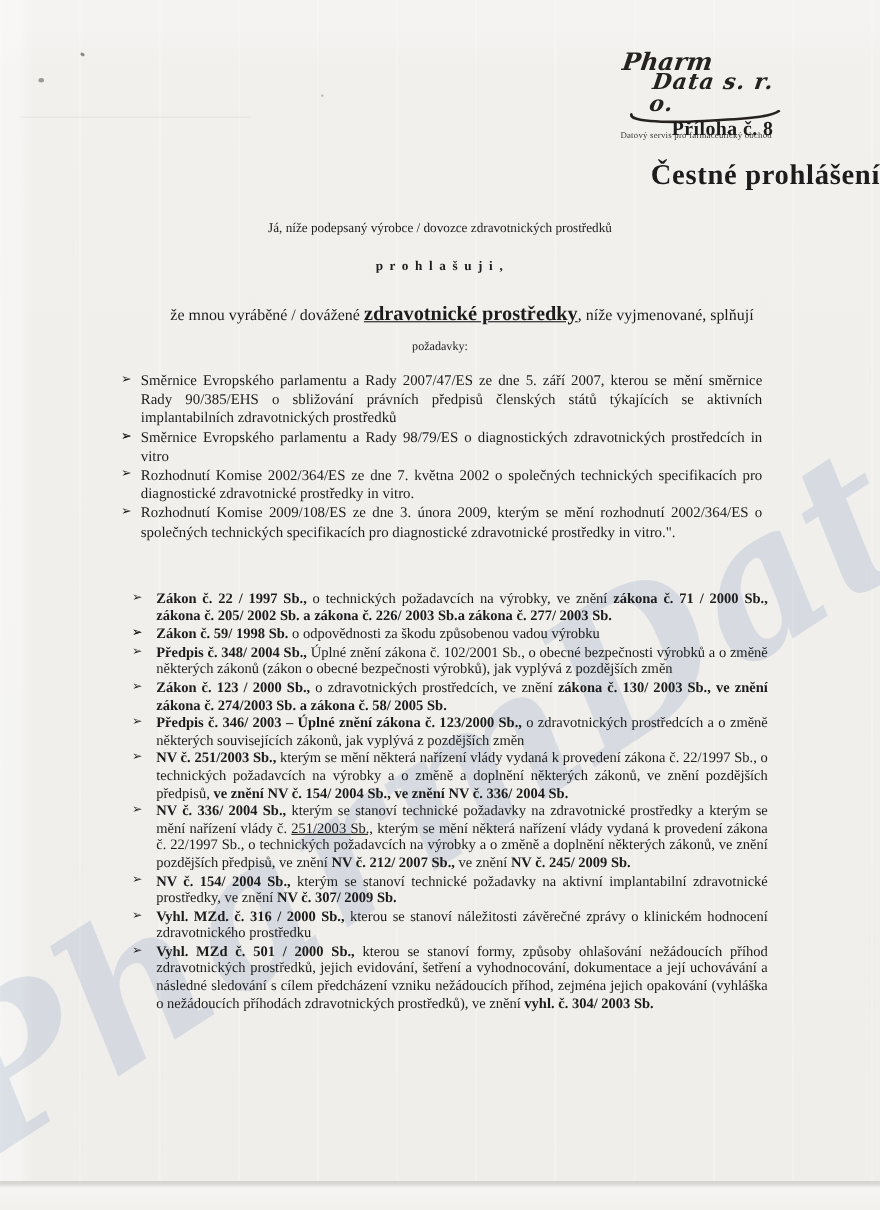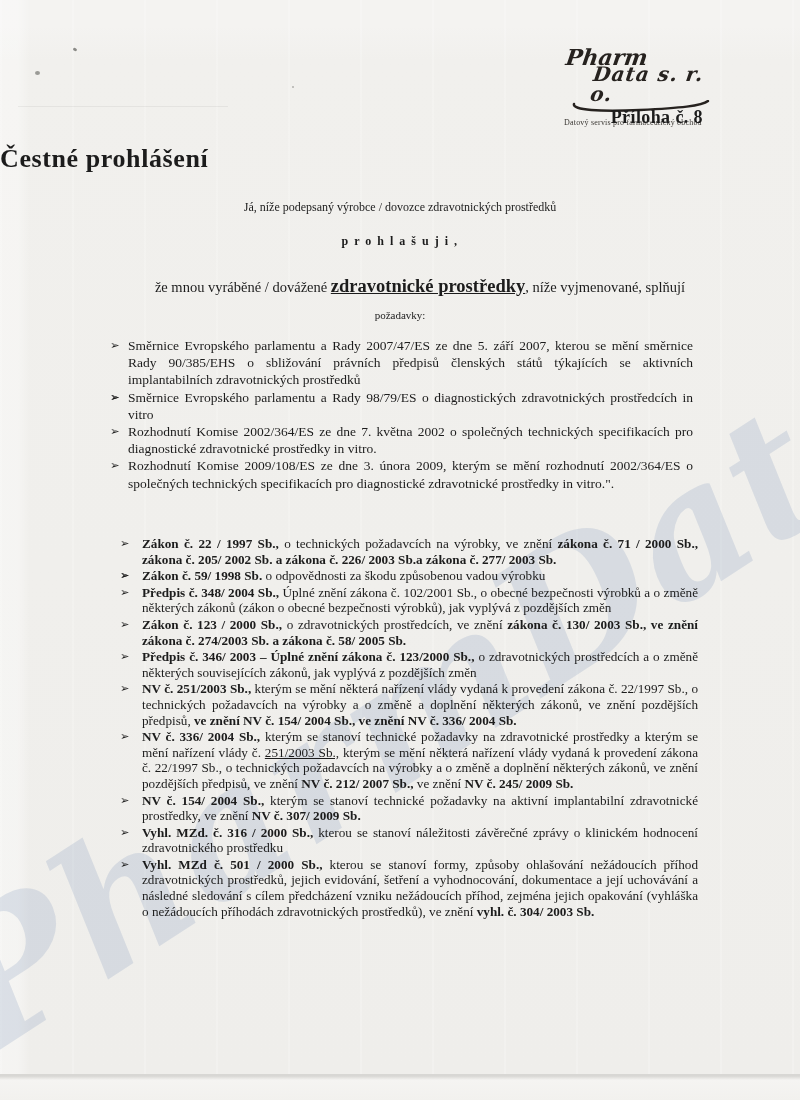--- a/index.html
+++ b/index.html
@@ -38,21 +38,21 @@
 
   .logo{position:absolute;top:46px;right:86px;width:150px;}
   .logo-script{font-family:"DejaVu Serif",serif;font-style:italic;font-weight:bold;color:#26221f;line-height:1;}
   .logo-top{font-size:22px;transform:skewX(-8deg);margin-left:2px;}
   .logo-bottom{font-size:20px;transform:skewX(-8deg);margin-left:28px;margin-top:-4px;letter-spacing:1px;}
   .logo-swoosh{display:block;margin-top:-4px;margin-left:6px;}
   .logo-tagline{font-family:"Liberation Serif",serif;font-size:8px;color:#3a3733;margin-top:4px;letter-spacing:.2px;white-space:nowrap;}
 
   .priloha{position:absolute;top:107px;right:97px;font-size:18px;font-weight:bold;letter-spacing:.4px;}
 
-  .title{position:absolute;top:144px;left:0;width:100%;text-align:left;
+  .title{position:absolute;top:144px;left:0;width:100%;text-align:right;
     font-size:26px;font-weight:bold;letter-spacing:.6px;}
   .intro1{position:absolute;top:200px;left:0;width:100%;text-align:center;font-size:12px;}
   .prohlasuji{position:absolute;top:234px;left:0;width:100%;text-align:center;font-size:12px;font-weight:bold;letter-spacing:1.5px;}
   .intro2{position:absolute;top:276px;left:0;width:100%;text-align:center;font-size:14.5px;padding-left:20px;}
   .intro2 .big{font-size:18.5px;font-weight:bold;text-decoration:underline;}
   .pozadavky{position:absolute;top:309px;left:0;width:100%;text-align:center;font-size:11px;}
 
   .list{position:absolute;}
   .directives-list{top:337px;left:110px;width:583px;font-size:13.5px;line-height:17.2px;}
   .laws-list{top:536px;left:118px;width:580px;font-size:13.2px;line-height:15.6px;}

